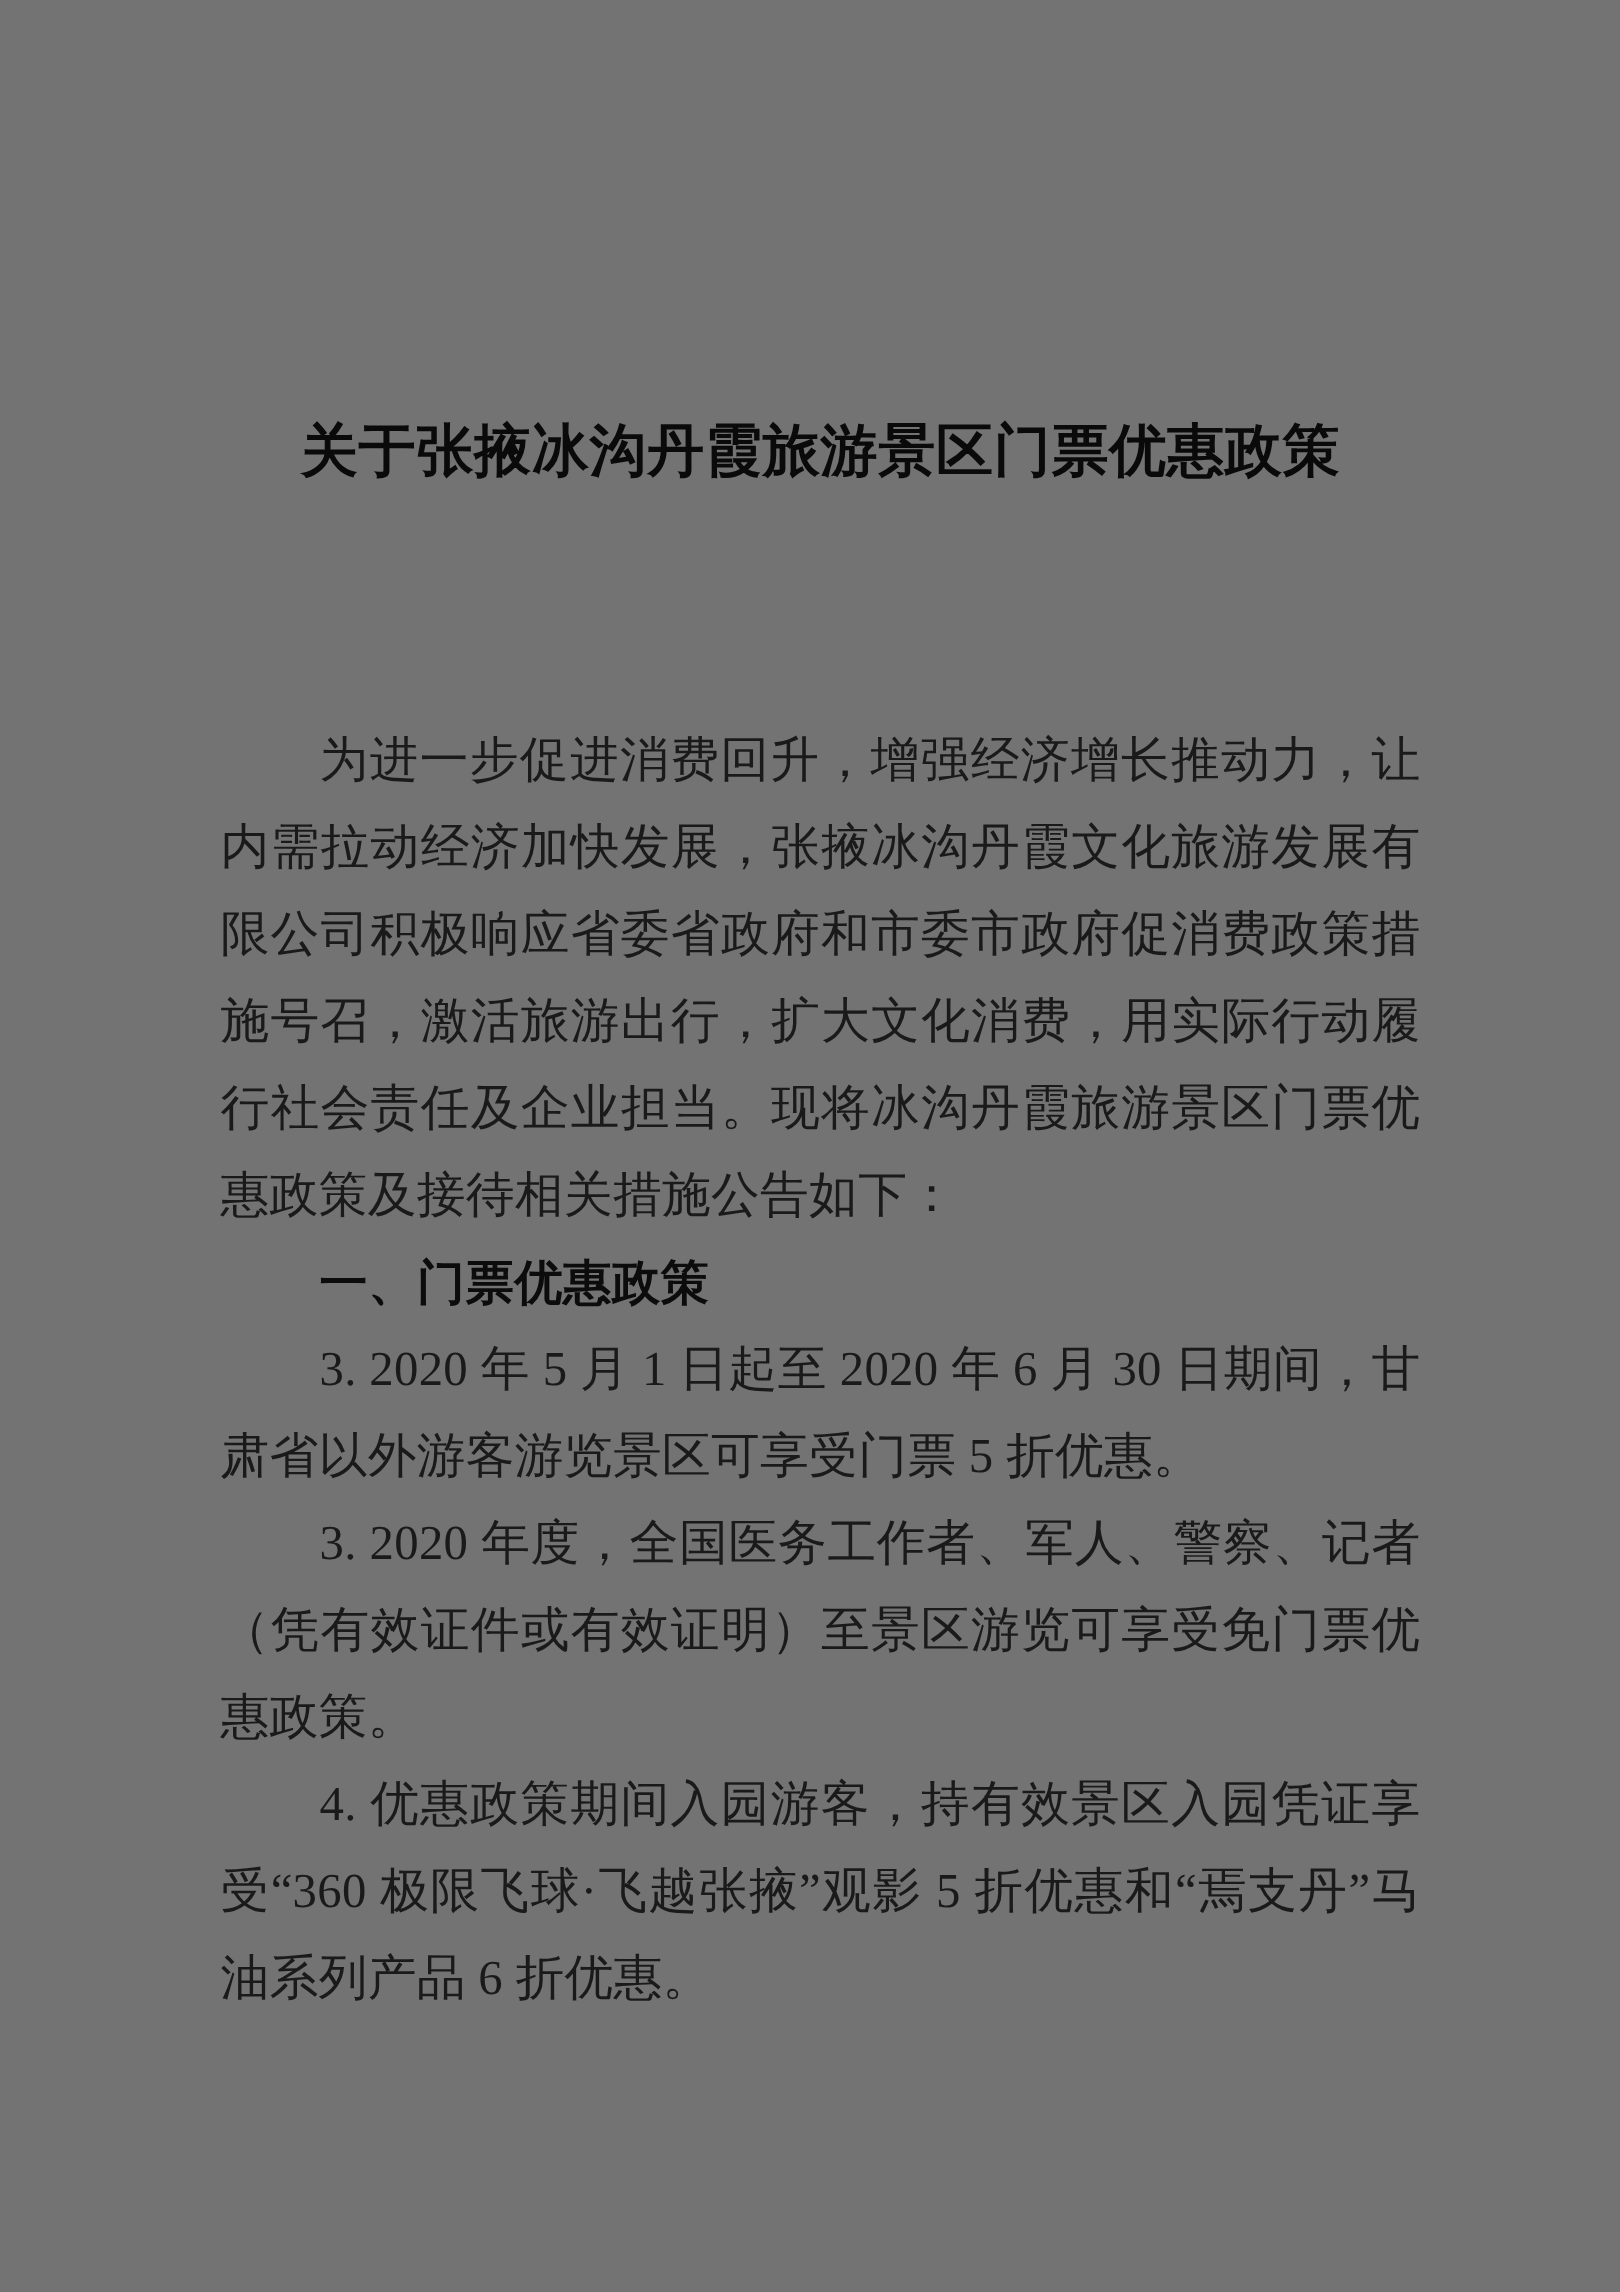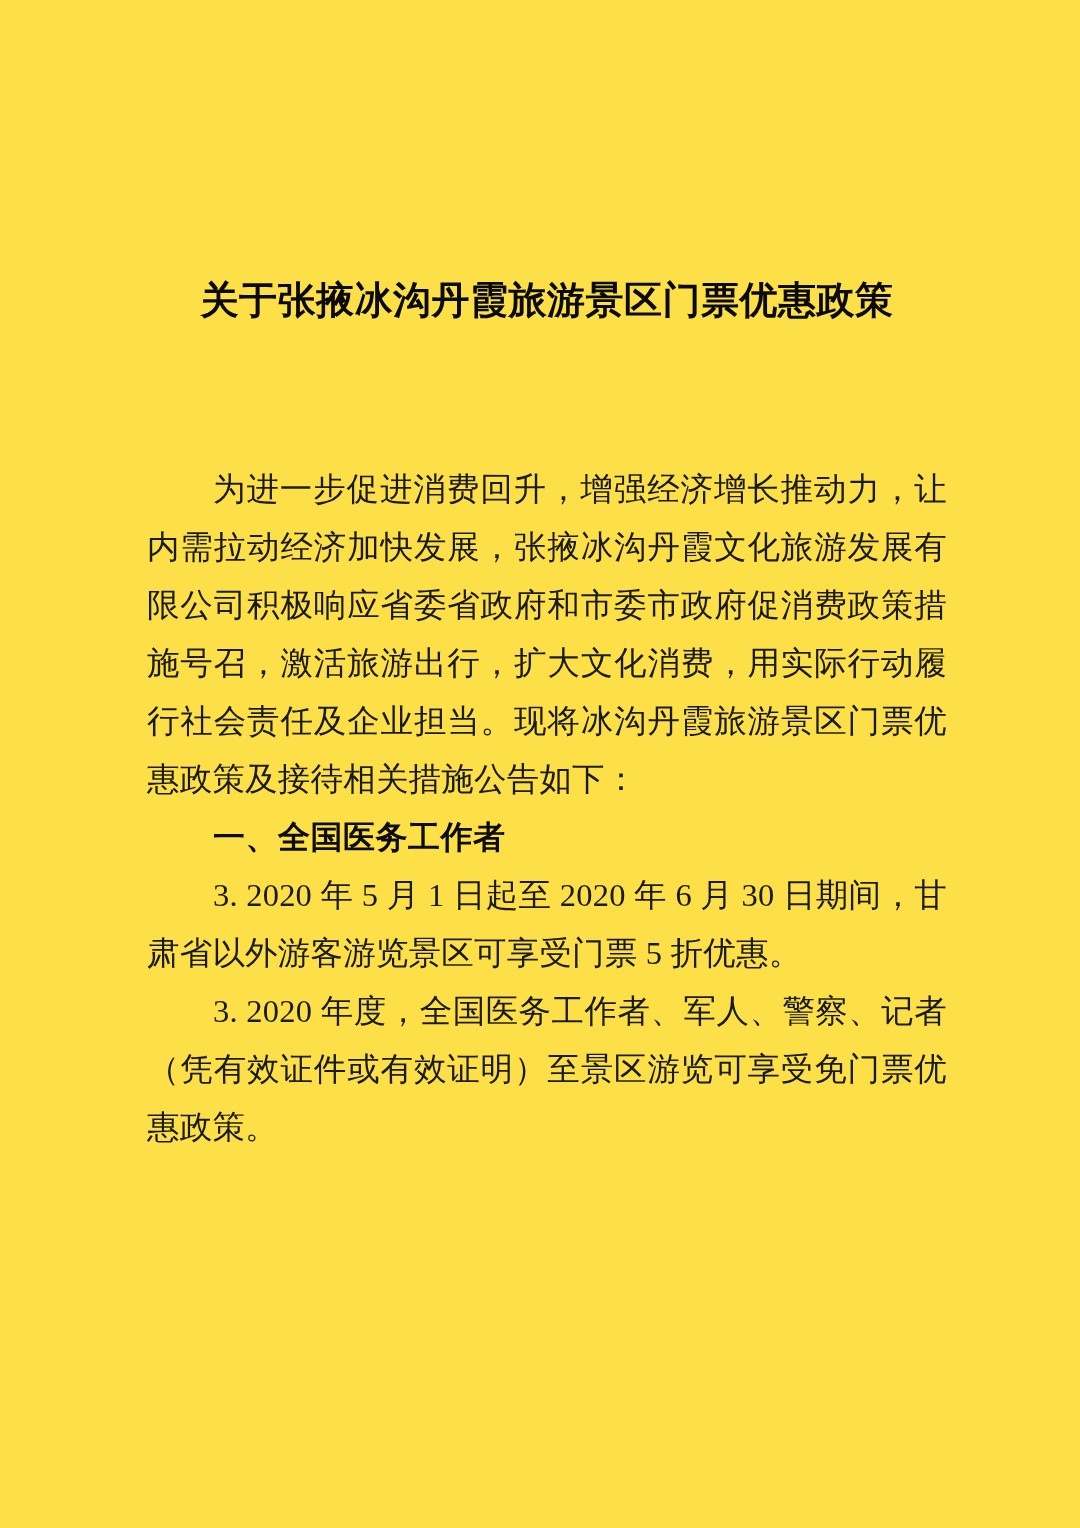--- a/index.html
+++ b/index.html
@@ -16,21 +16,21 @@
     color: #111111;
     -webkit-font-smoothing: antialiased;
   }
 
   .page {
     position: absolute;
     left: 0;
     top: 0;
     width: 1080px;
     height: 1528px;
-    background: #fde047;
+    background: #737373;
   }
 
   .content {
     position: absolute;
     left: 147px;
     top: 0;
     width: 800px;
   }
 
   
@@ -51,21 +51,21 @@
   }
   .doc-title .tline {
     display: block;
     white-space: nowrap;
   }
 
   
   .body-block {
     position: absolute;
     left: 0;
-    top: 460px;
+    top: 478px;
     width: 800px;
   }
 
   p.para {
     margin: 0 0 0 0;
     padding: 0;
     font-family: "Liberation Serif", "DejaVu Serif", serif;
     font-size: 32.5px;
     line-height: 58px;
     text-align: justify;
@@ -96,20 +96,21 @@
   <div class="content">
 
     <div class="doc-title">
       <span class="tline">关于张掖冰沟丹霞旅游景区门票优惠政策</span>
     </div>
 
     <div class="body-block">
 
       <p class="para">为进一步促进消费回升，增强经济增长推动力，让内需拉动经济加快发展，张掖冰沟丹霞文化旅游发展有限公司积极响应省委省政府和市委市政府促消费政策措施号召，激活旅游出行，扩大文化消费，用实际行动履行社会责任及企业担当。现将冰沟丹霞旅游景区门票优惠政策及接待相关措施公告如下：</p>
 
-      <h2 class="section-heading">一、全国医务工作者</h2>
+      <h2 class="section-heading">一、门票优惠政策</h2>
 
       <p class="para">3. 2020 年 5 月 1 日起至 2020 年 6 月 30 日期间，甘肃省以外游客游览景区可享受门票 5 折优惠。</p>
       <p class="para">3. 2020 年度，全国医务工作者、军人、警察、记者（凭有效证件或有效证明）至景区游览可享受免门票优惠政策。</p>
+      <p class="para">4. 优惠政策期间入园游客，持有效景区入园凭证享受“360 极限飞球·飞越张掖”观影 5 折优惠和“焉支丹”马油系列产品 6 折优惠。</p>
 
     </div>
   </div>
 </div>
 
 </body></html>

